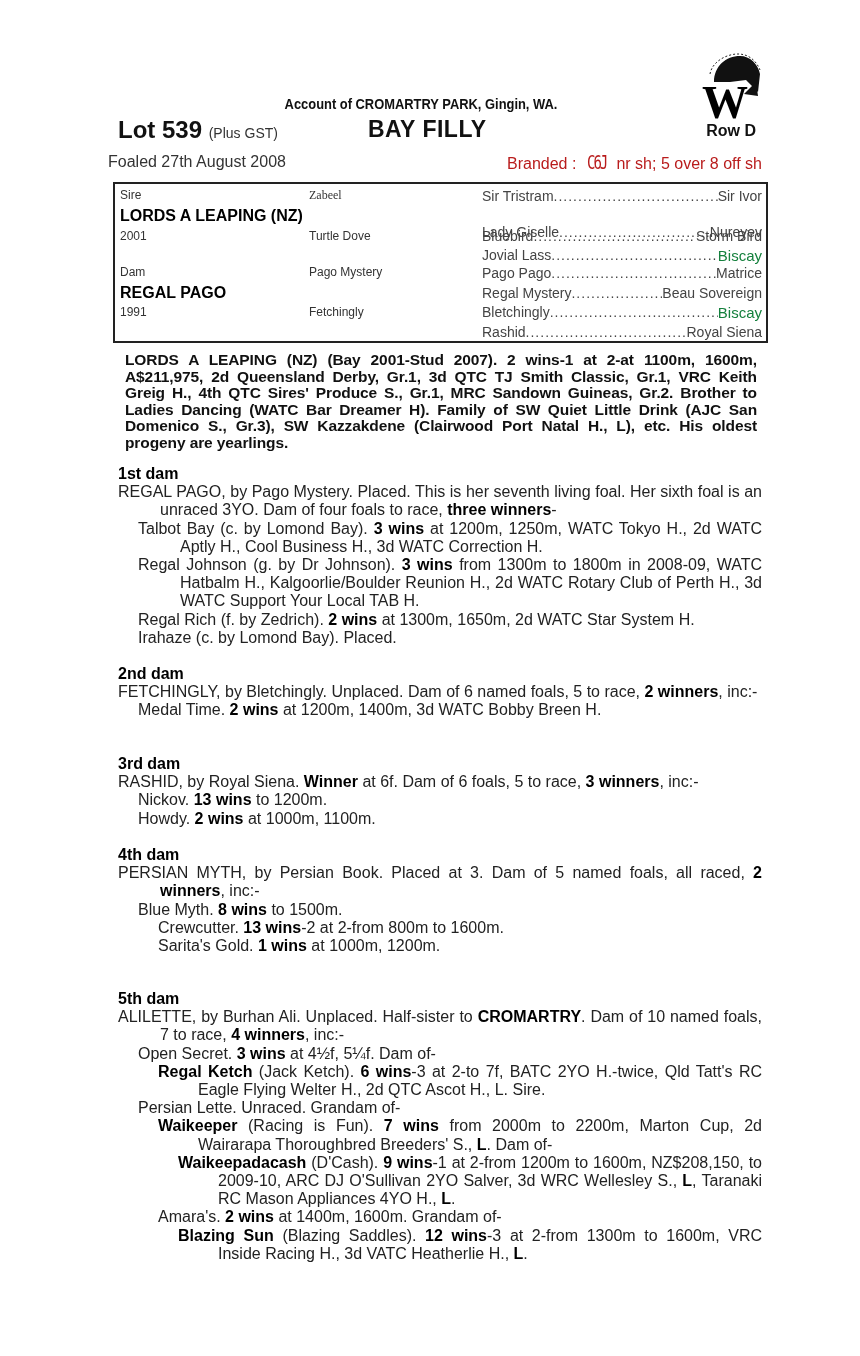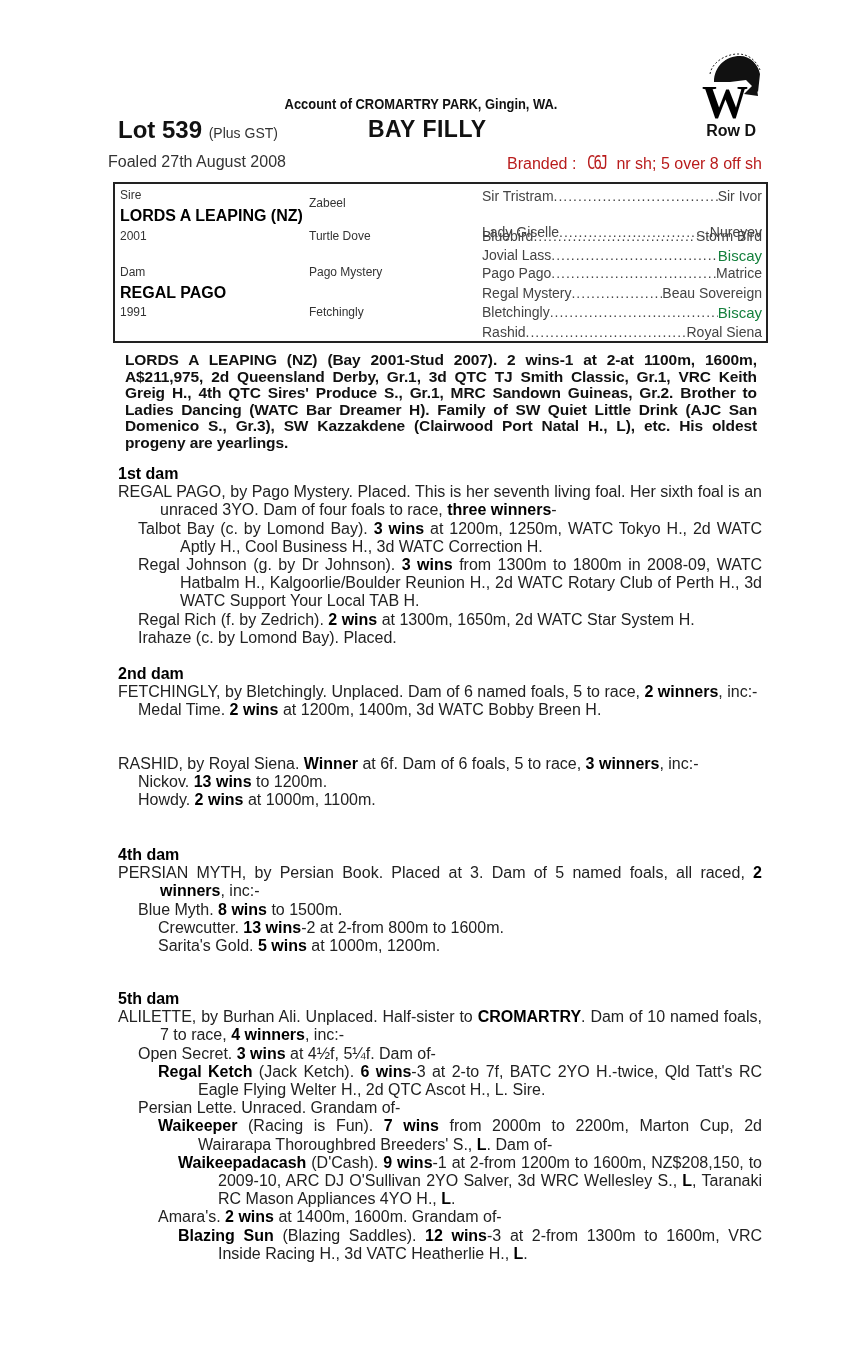--- a/index.html
+++ b/index.html
@@ -55,21 +55,21 @@
 <div class="branded">
   <span>Branded :</span>
   <span class="brand-mark">C6J</span>
   <span>nr sh; 5 over 8 off sh</span>
 </div>
 
 <div class="pedigree">
   <div class="ped-cell" style="left:5px;top:4px;">Sire</div>
   <div class="ped-cell ped-bold" style="left:5px;top:23px;">LORDS A LEAPING (NZ)</div>
   <div class="ped-cell" style="left:5px;top:45px;">2001</div>
-  <div class="ped-cell" style="left:194px;top:12px;">Zabeel</div>
+  <div class="ped-cell" style="left:194px;top:4px;font-family:Liberation Serif, serif;">Zabeel</div>
   <div class="ped-cell" style="left:194px;top:45px;">Turtle Dove</div>
 
   <div class="ped-cell" style="left:5px;top:81px;">Dam</div>
   <div class="ped-cell ped-bold" style="left:5px;top:100px;">REGAL PAGO</div>
   <div class="ped-cell" style="left:5px;top:121px;">1991</div>
   <div class="ped-cell" style="left:194px;top:81px;">Pago Mystery</div>
   <div class="ped-cell" style="left:194px;top:121px;">Fetchingly</div>
 
   <div class="ped-right" style="top:4px;">
       <span class="lhs">Sir Tristram</span>
@@ -124,31 +124,32 @@
   <div class="p l1"><span>Irahaze (c. by Lomond Bay). Placed.</span></div>
 </div>
 
 <div class="section" style="top:665px;">
   <h3>2nd dam</h3>
   <div class="p hang1"><span>FETCHINGLY, by Bletchingly. Unplaced. Dam of 6 named foals, 5 to race, </span><b>2 winners</b><span>, inc:-</span></div>
   <div class="p l1"><span>Medal Time. </span><b>2 wins</b><span> at 1200m, 1400m, 3d WATC Bobby Breen H.</span></div>
 </div>
 
 <div class="section" style="top:755px;">
+  <h3>3rd dam</h3>
   <div class="p hang1"><span>RASHID, by Royal Siena. </span><b>Winner</b><span> at 6f. Dam of 6 foals, 5 to race, </span><b>3 winners</b><span>, inc:-</span></div>
   <div class="p l1"><span>Nickov. </span><b>13 wins</b><span> to 1200m.</span></div>
   <div class="p l1"><span>Howdy. </span><b>2 wins</b><span> at 1000m, 1100m.</span></div>
 </div>
 
 <div class="section" style="top:846px;">
   <h3>4th dam</h3>
   <div class="p hang1"><span>PERSIAN MYTH, by Persian Book. Placed at 3. Dam of 5 named foals, all raced, </span><b>2 winners</b><span>, inc:-</span></div>
   <div class="p l1"><span>Blue Myth. </span><b>8 wins</b><span> to 1500m.</span></div>
   <div class="p l2"><span>Crewcutter. </span><b>13 wins</b><span>-2 at 2-from 800m to 1600m.</span></div>
-  <div class="p l2"><span>Sarita's Gold. </span><b>5 wins</b><span> at 1000m, 1200m.</span></div>
+  <div class="p l2"><span>Sarita's Gold. </span><b>1 wins</b><span> at 1000m, 1200m.</span></div>
 </div>
 
 <div class="section" style="top:990px;">
   <h3>5th dam</h3>
   <div class="p hang1"><span>ALILETTE, by Burhan Ali. Unplaced. Half-sister to </span><b>CROMARTRY</b><span>. Dam of 10 named foals, 7 to race, </span><b>4 winners</b><span>, inc:-</span></div>
   <div class="p l1"><span>Open Secret. </span><b>3 wins</b><span> at 4½f, 5¼f. Dam of-</span></div>
   <div class="p l2"><b>Regal Ketch</b><span> (Jack Ketch). </span><b>6 wins</b><span>-3 at 2-to 7f, BATC 2YO H.-twice, Qld Tatt's RC Eagle Flying Welter H., 2d QTC Ascot H., L. Sire.</span></div>
   <div class="p l1">Persian Lette. Unraced. Grandam of-</div>
   <div class="p l2"><b>Waikeeper</b><span> (Racing is Fun). </span><b>7 wins</b><span> from 2000m to 2200m, Marton Cup, 2d Wairarapa Thoroughbred Breeders' S., </span><b>L</b><span>. Dam of-</span></div>
   <div class="p l3" style="padding-left:100px;"><b>Waikeepadacash</b><span> (D'Cash). </span><b>9 wins</b><span>-1 at 2-from 1200m to 1600m, NZ$208,150, to 2009-10, ARC DJ O'Sullivan 2YO Salver, 3d WRC Wellesley S., </span><b>L</b><span>, Taranaki RC Mason Appliances 4YO H., </span><b>L</b><span>.</span></div>

